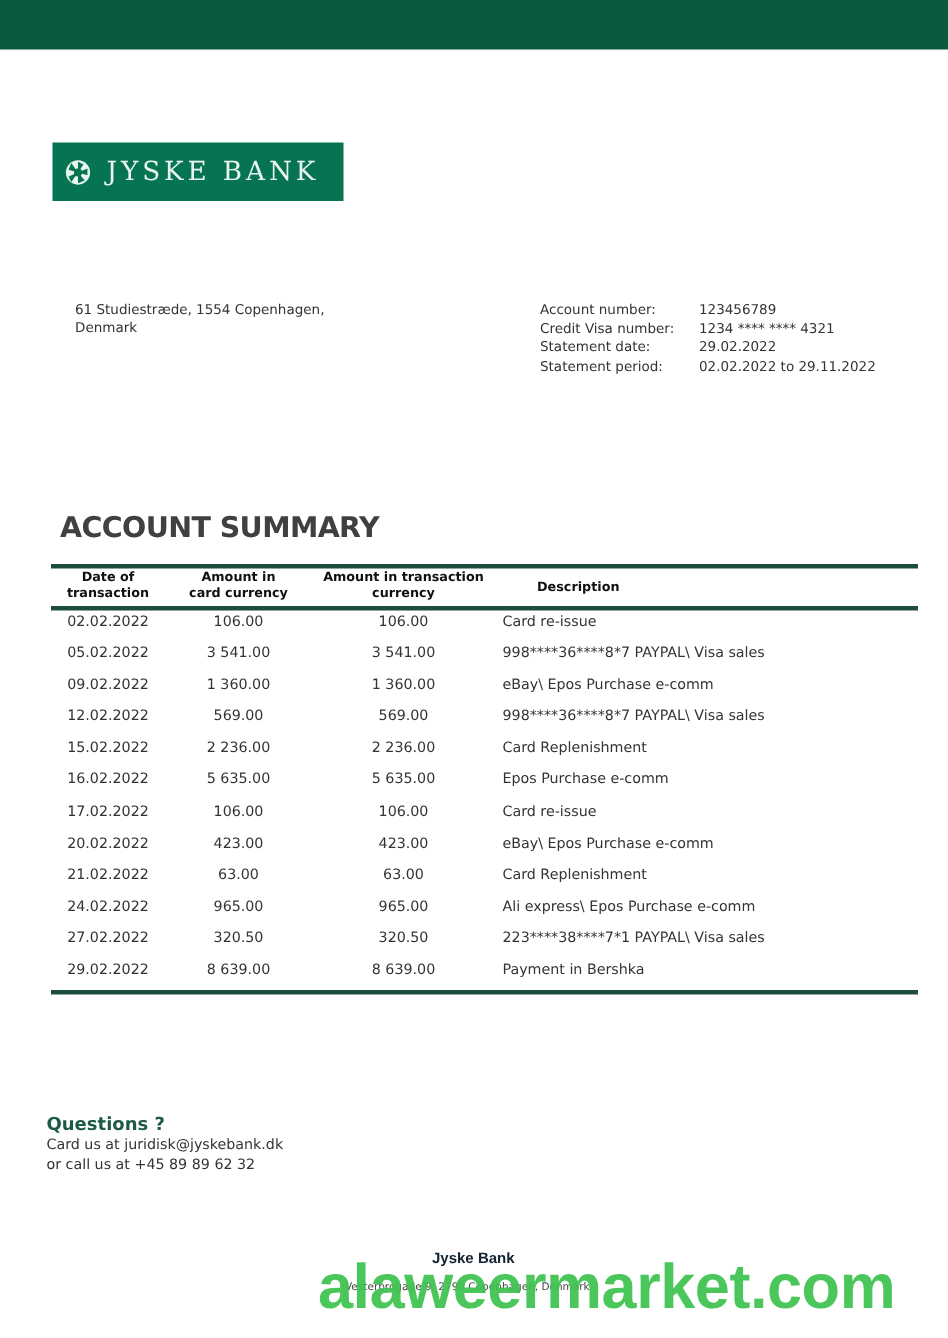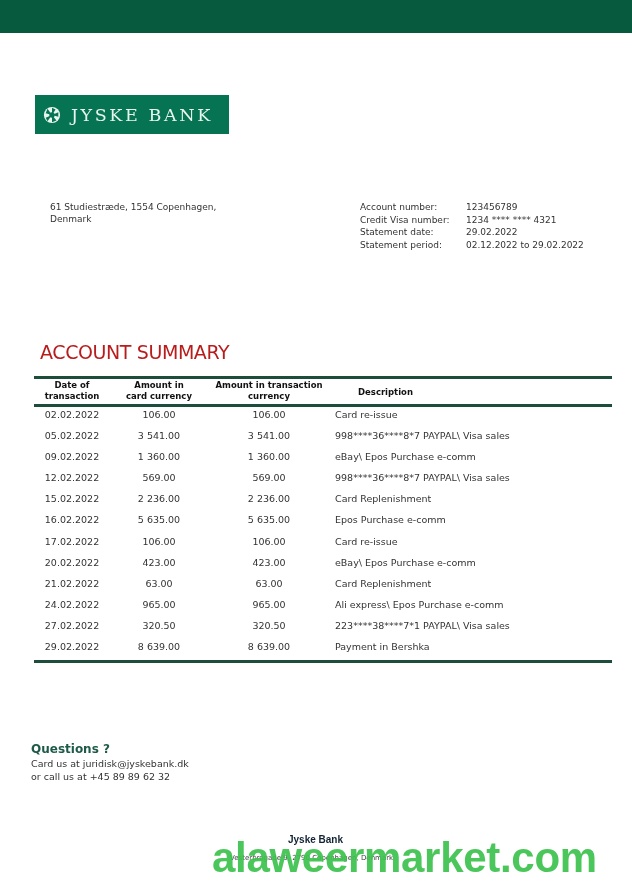--- a/index.html
+++ b/index.html
@@ -15,21 +15,21 @@
                  margin-left: 10px; white-space: nowrap; }
 
     .customer { position: absolute; left: 50px; top: 200px; }
     .customer-name { font-size: 19px; color: #1e1e1e; letter-spacing: 0.2px; line-height: 22px; font-family: "DejaVu Sans", sans-serif; }
     .customer-addr { font-size: 9px; color: #333; line-height: 12px; margin-top: 1px; }
 
     .statement { position: absolute; left: 360px; top: 201px; }
     .statement-title { font-size: 19.5px; color: #1e1e1e; line-height: 22px; letter-spacing: 0.1px; }
     .stmt-grid { display: grid; grid-template-columns: 106px auto; font-size: 9px; color: #333; line-height: 12.5px; margin-top: 0px; }
 
-    .summary-title { position: absolute; left: 40px; top: 341px; font-size: 19px; font-weight: normal; color: #b91c1c; letter-spacing: -0.4px; }
+    .summary-title { position: absolute; left: 40px; top: 341px; font-size: 19px; font-weight: bold; color: #404040; letter-spacing: -0.4px; }
 
     .rule { position: absolute; height: 3px; background: #1d4e3c; }
     .rule.top { left: 34px; top: 376px; width: 578px; }
     .rule.hdr { left: 34px; top: 404px; width: 578px; }
     .rule.bot { left: 34px; top: 660px; width: 578px; }
 
     .th { position: absolute; top: 380px; font-size: 8.5px; font-weight: bold; color: #111; text-align: center; line-height: 11px; }
     .th.c1 { left: 34px; width: 76px; }
     .th.c2 { left: 120px; width: 78px; }
     .th.c3 { left: 210px; width: 118px; }
@@ -80,21 +80,21 @@
 
 <div class="statement">
   <div class="stmt-grid">
     <span>Account number:</span>
     <span>123456789</span>
     <span>Credit Visa number:</span>
     <span>1234 **** **** 4321</span>
     <span>Statement date:</span>
     <span>29.02.2022</span>
     <span>Statement period:</span>
-    <span>02.12.2022 to 29.02.2022</span>
+    <span>02.02.2022 to 29.11.2022</span>
   </div>
 </div>
 
 <div class="summary-title">ACCOUNT SUMMARY</div>
 
 <div class="rule top"></div>
 <div class="th c1">
   <span style="white-space:pre-line">Date of
 transaction</span>
 </div>

